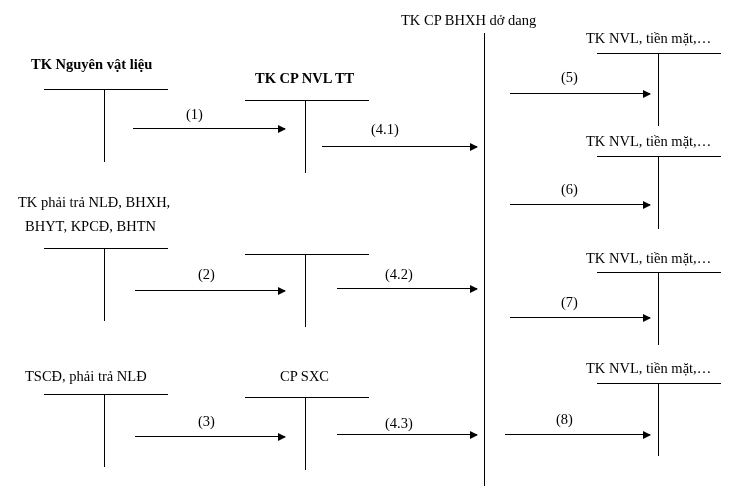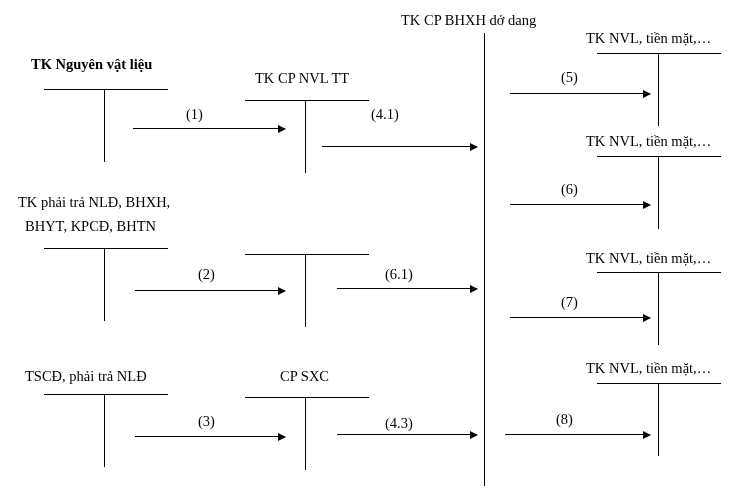--- a/index.html
+++ b/index.html
@@ -75,21 +75,21 @@
 
   <div class="label" style="left:18px; top:192px;">TK phải trả NLĐ, BHXH,</div>
   <div class="label" style="left:25px; top:216px;">BHYT, KPCĐ, BHTN</div>
   <div class="t-account-line t-h" style="left:44px; top:248px; width:124px;"></div>
   <div class="t-account-line t-v" style="left:104px; top:248px; height:73px;"></div>
 
   <div class="label" style="left:25px; top:366px;">TSCĐ, phải trả NLĐ</div>
   <div class="t-account-line t-h" style="left:44px; top:394px; width:124px;"></div>
   <div class="t-account-line t-v" style="left:104px; top:394px; height:73px;"></div>
 
-  <div class="label" style="left:255px; top:68px;">TK CP NVL TT</div>
+  <div class="label" style="left:255px; top:68px;font-weight:bold;">TK CP NVL TT</div>
   <div class="t-account-line t-h" style="left:245px; top:100px; width:124px;"></div>
   <div class="t-account-line t-v" style="left:305px; top:100px; height:73px;"></div>
 
   <div class="t-account-line t-h" style="left:245px; top:254px; width:124px;"></div>
   <div class="t-account-line t-v" style="left:305px; top:254px; height:73px;"></div>
 
   <div class="label" style="left:280px; top:366px;">CP SXC</div>
   <div class="t-account-line t-h" style="left:245px; top:397px; width:124px;"></div>
   <div class="t-account-line t-v" style="left:305px; top:397px; height:73px;"></div>
 
@@ -105,27 +105,27 @@
   <div class="t-account-line t-h" style="left:597px; top:272px; width:124px;"></div>
   <div class="t-account-line t-v" style="left:658px; top:272px; height:73px;"></div>
 
   <div class="label" style="left:586px; top:358px;">TK NVL, tiền mặt,…</div>
   <div class="t-account-line t-h" style="left:597px; top:383px; width:124px;"></div>
   <div class="t-account-line t-v" style="left:658px; top:383px; height:73px;"></div>
 
   <div class="arrow-label" style="left:186px; top:105px;">(1)</div>
   <div class="arrow" style="left:133px; top:128px; width:152px;"></div>
 
-  <div class="arrow-label" style="left:371px; top:105px;">(4.1)</div>
+  <div class="arrow-label" style="left:371px; top:120px;">(4.1)</div>
   <div class="arrow" style="left:322px; top:146px; width:155px;"></div>
 
   <div class="arrow-label" style="left:198px; top:265px;">(2)</div>
   <div class="arrow" style="left:135px; top:290px; width:150px;"></div>
 
-  <div class="arrow-label" style="left:385px; top:265px;">(6.1)</div>
+  <div class="arrow-label" style="left:385px; top:265px;">(4.2)</div>
   <div class="arrow" style="left:337px; top:288px; width:140px;"></div>
 
   <div class="arrow-label" style="left:198px; top:412px;">(3)</div>
   <div class="arrow" style="left:135px; top:436px; width:150px;"></div>
 
   <div class="arrow-label" style="left:385px; top:414px;">(4.3)</div>
   <div class="arrow" style="left:337px; top:434px; width:140px;"></div>
 
   <div class="arrow-label" style="left:561px; top:68px;">(5)</div>
   <div class="arrow" style="left:510px; top:93px; width:140px;"></div>

